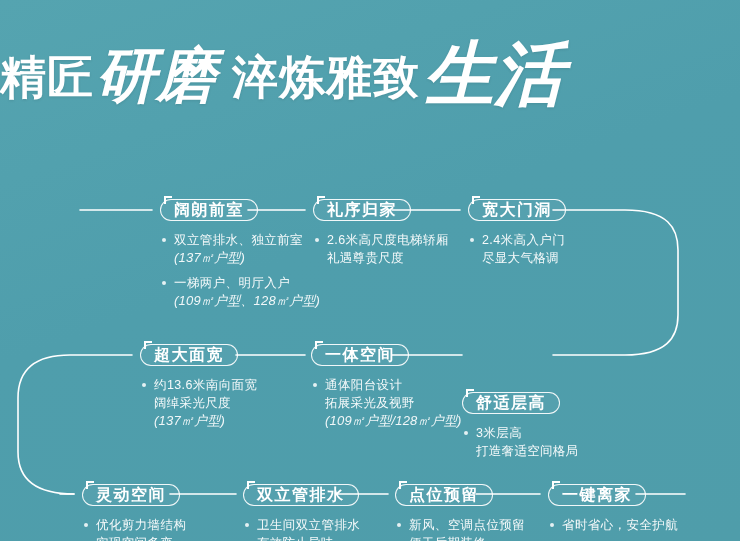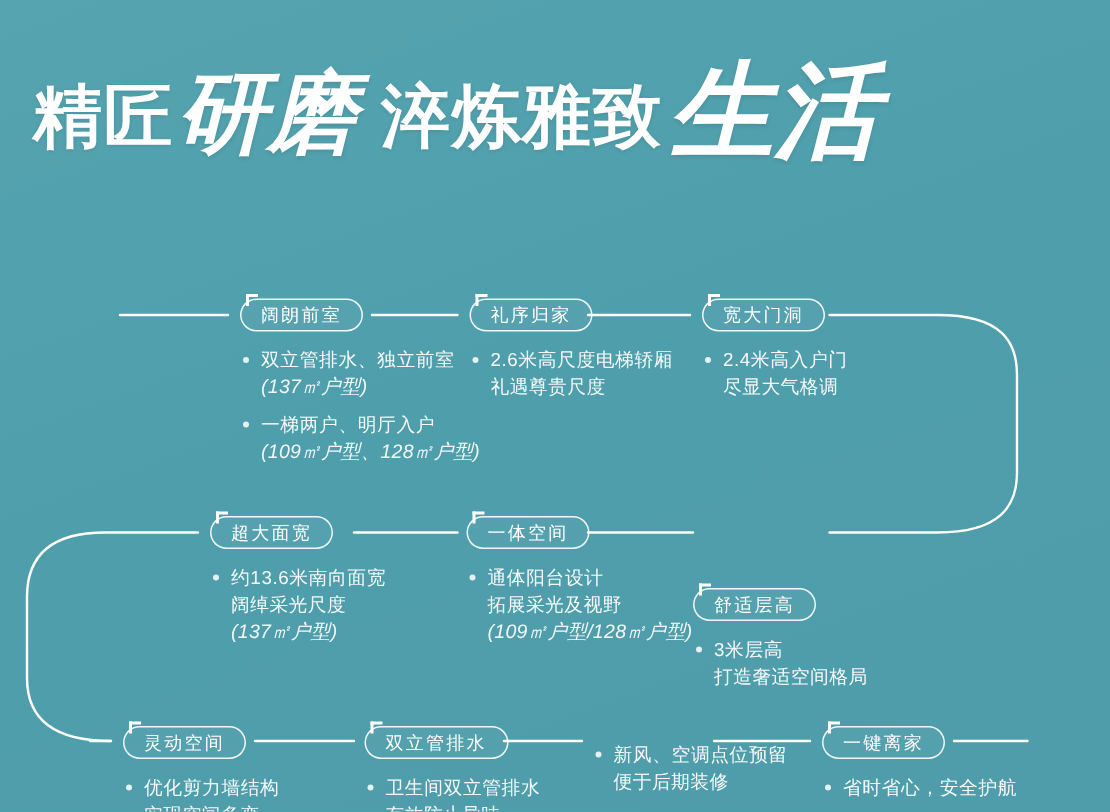--- a/index.html
+++ b/index.html
@@ -24,21 +24,21 @@
     overflow: hidden;
   }
 
   
   #title-block {
     position: absolute;
     left: 0;
     top: 34px;
     width: 608px;
     height: 120px;
-    text-align: center;
+    text-align: left;
   }
   .title-line {
     display: inline-block;
     white-space: nowrap;
     line-height: 1;
   }
   .t-seg {
     display: inline-block;
     vertical-align: baseline;
     color: #ffffff;
@@ -88,22 +88,22 @@
     align-items: center;
     justify-content: center;
     height: 22px;
     padding: 0 13px;
     border: 1px solid rgba(255,255,255,0.92);
     border-radius: 12px;
     background: rgba(255,255,255,0.04);
     box-sizing: border-box;
   }
   .pill .pill-label {
-    font-size: 12px;
-    font-weight: 400;
+    font-size: 16px;
+    font-weight: 700;
     letter-spacing: 1.5px;
     color: #ffffff;
     white-space: nowrap;
     line-height: 1;
   }
   
   .pill::before {
     content: "";
     position: absolute;
     left: 3px;
@@ -304,20 +304,23 @@
     </div>
     <ul class="bullets">
       <li>
         <span>卫生间双立管排水</span>
         <span class="sub">有效防止异味</span>
       </li>
     </ul>
   </div>
 
   <div class="feature r3 b3">
+    <div class="pill">
+      <span class="pill-label">点位预留</span>
+    </div>
     <ul class="bullets">
       <li>
         <span>新风、空调点位预留</span>
         <span class="sub">便于后期装修</span>
       </li>
     </ul>
   </div>
 
   <div class="feature r3 b4">
     <div class="pill">

